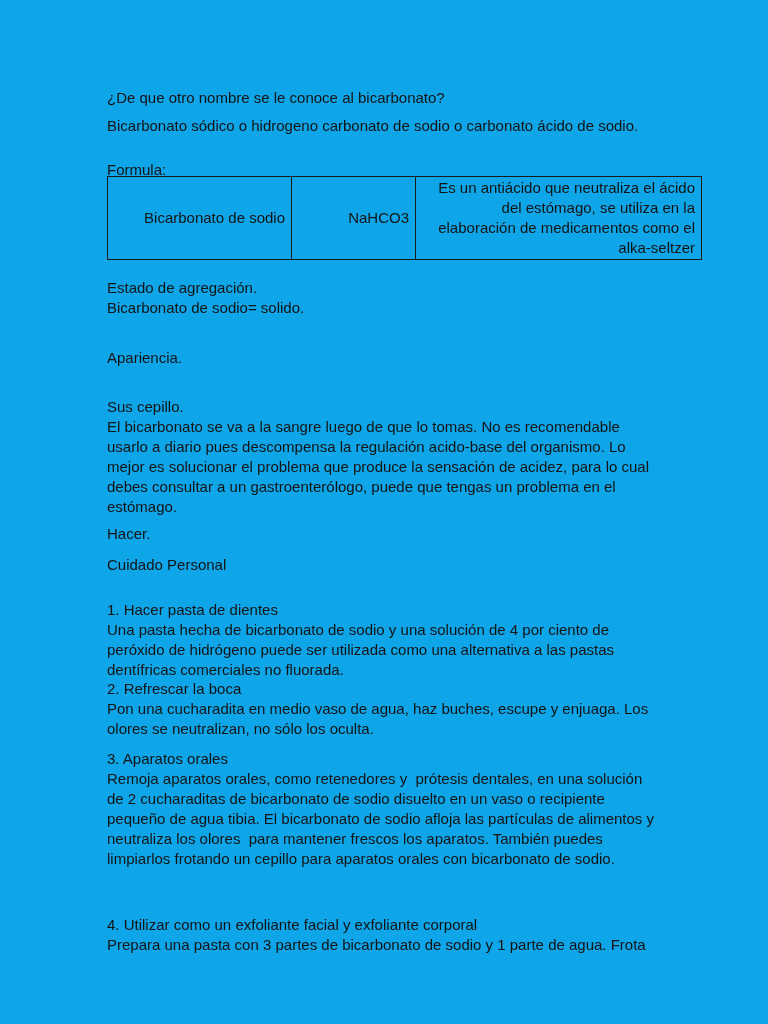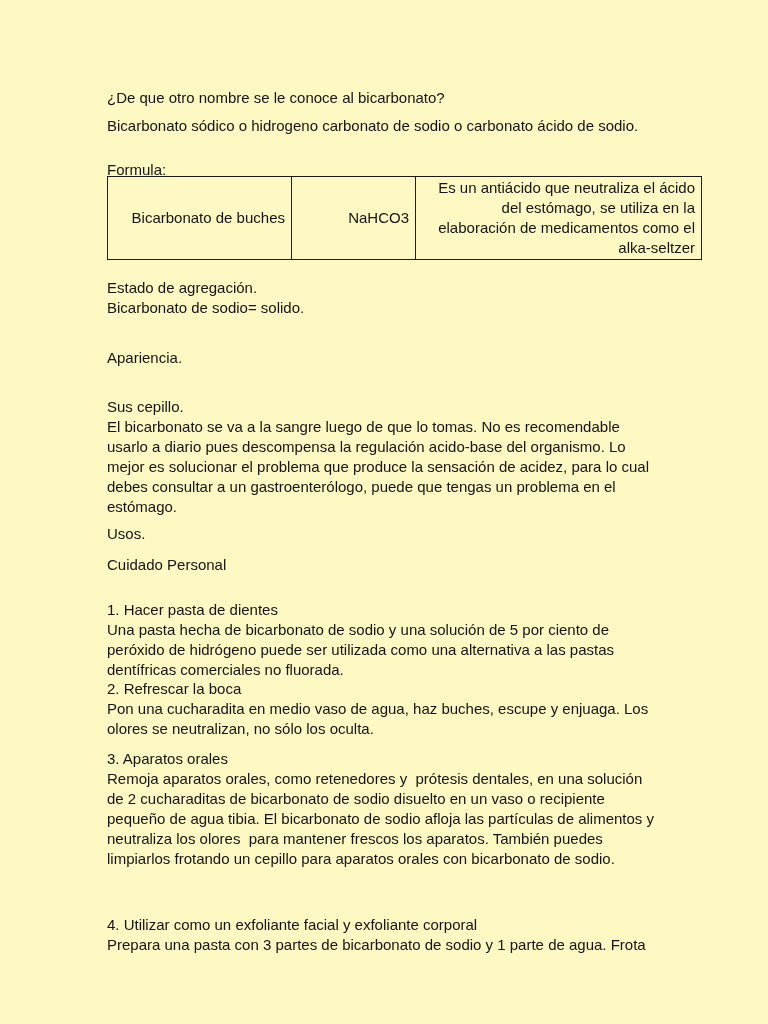--- a/index.html
+++ b/index.html
@@ -4,21 +4,21 @@
 <style>
   html, body {
     margin: 0;
     padding: 0;
     background: #ffffff;
   }
   .page {
     position: relative;
     width: 768px;
     height: 1024px;
-    background: #fef9c3;
+    background: #0ea5e9;
     overflow: hidden;
     font-family: "Liberation Sans", "DejaVu Sans", sans-serif;
     font-size: 15px;
     line-height: 20px;
     color: #141414;
   }
   .block {
     position: absolute;
     left: 107px;
     width: 548px;
@@ -66,21 +66,21 @@
   <div class="block pos-question para">¿De que otro nombre se le conoce al bicarbonato?</div>
 
   <div class="block pos-answer para">Bicarbonato sódico o hidrogeno carbonato de sodio o carbonato ácido de sodio.</div>
 
   <div class="block pos-flabel">Formula:</div>
 
   <div class="block pos-table">
     <table class="formula-table">
       <tbody>
         <tr>
-          <td class="col-name">Bicarbonato de buches</td>
+          <td class="col-name">Bicarbonato de sodio</td>
           <td class="col-formula">NaHCO3</td>
           <td class="col-desc">Es un antiácido que neutraliza el ácido del estómago, se utiliza en la elaboración de medicamentos como el alka-seltzer</td>
         </tr>
       </tbody>
     </table>
   </div>
 
   <div class="block pos-estado">
     <div>Estado de agregación.</div>
     <div class="para">Bicarbonato de sodio= solido.</div>
@@ -88,27 +88,27 @@
 
   <div class="block pos-apariencia">
     <div>Apariencia.</div>
   </div>
 
   <div class="block pos-riesgos">
     <div>Sus cepillo.</div>
     <div class="para">El bicarbonato se va a la sangre luego de que lo tomas. No es recomendable usarlo a diario pues descompensa la regulación acido-base del organismo. Lo mejor es solucionar el problema que produce la sensación de acidez, para lo cual debes consultar a un gastroenterólogo, puede que tengas un problema en el estómago.</div>
   </div>
 
-  <div class="block pos-usos">Usos.</div>
+  <div class="block pos-usos">Hacer.</div>
 
   <div class="block pos-categoria">Cuidado Personal</div>
 
   <div class="block pos-uso1">
     <div>1. Hacer pasta de dientes</div>
-    <div class="para">Una pasta hecha de bicarbonato de sodio y una solución de 5 por ciento de peróxido de hidrógeno puede ser utilizada como una alternativa a las pastas dentífricas comerciales no fluorada.</div>
+    <div class="para">Una pasta hecha de bicarbonato de sodio y una solución de 4 por ciento de peróxido de hidrógeno puede ser utilizada como una alternativa a las pastas dentífricas comerciales no fluorada.</div>
   </div>
 
   <div class="block pos-uso2">
     <div>2. Refrescar la boca</div>
     <div class="para">Pon una cucharadita en medio vaso de agua, haz buches, escupe y enjuaga. Los olores se neutralizan, no sólo los oculta.</div>
   </div>
 
   <div class="block pos-uso3">
     <div>3. Aparatos orales</div>
     <div class="para">Remoja aparatos orales, como retenedores y  prótesis dentales, en una solución de 2 cucharaditas de bicarbonato de sodio disuelto en un vaso o recipiente pequeño de agua tibia. El bicarbonato de sodio afloja las partículas de alimentos y neutraliza los olores  para mantener frescos los aparatos. También puedes limpiarlos frotando un cepillo para aparatos orales con bicarbonato de sodio.</div>

